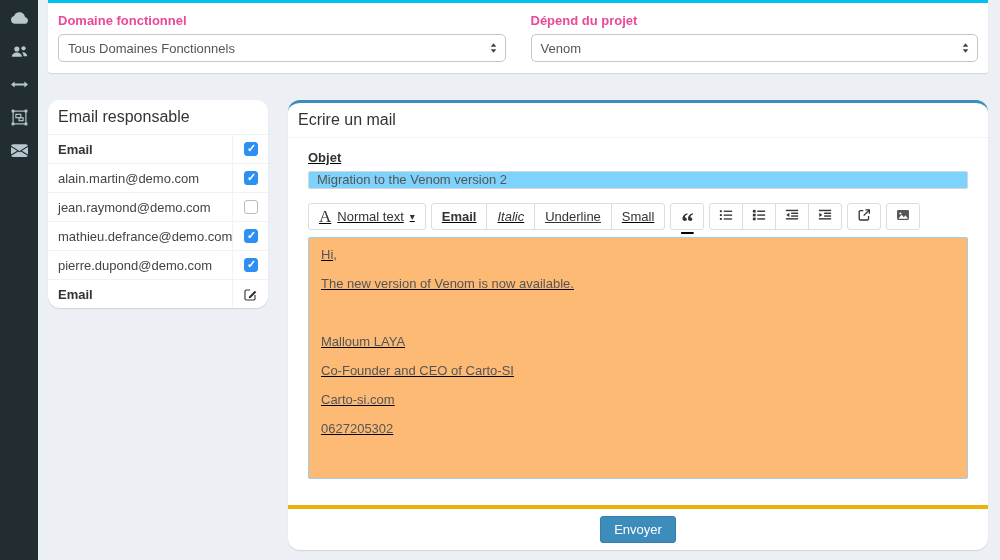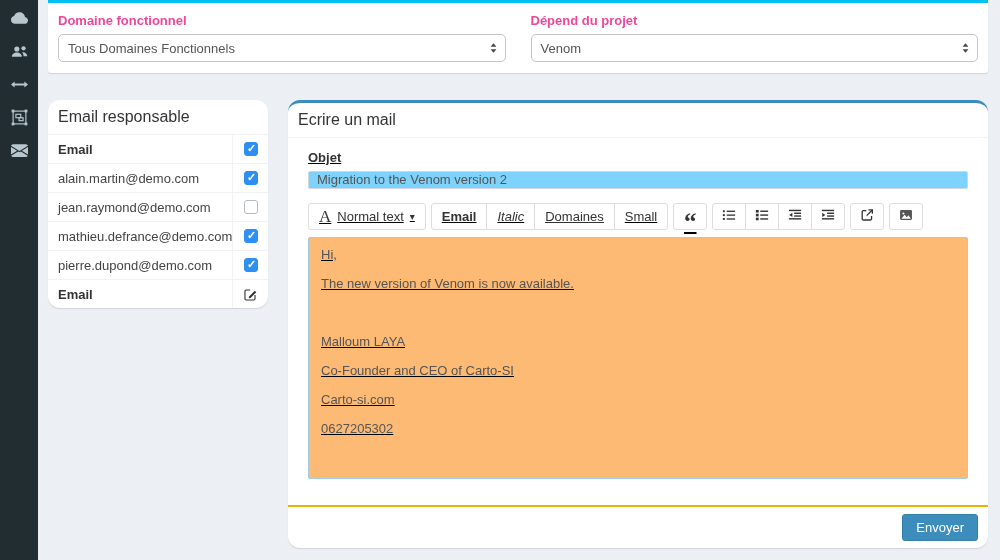--- a/index.html
+++ b/index.html
@@ -74,21 +74,21 @@
   .lbl-italic{font-style:italic;}
   .lbl-underline{text-decoration:underline;}
   .quote-glyph{font-family:"Liberation Serif",serif;font-size:25px;font-weight:bold;line-height:0;position:relative;top:6px;}
   
   .editor{
     margin-top:7px;height:242px;box-sizing:border-box;border:1px solid #9fcdeb;border-radius:2px;
     padding:9px 12px;font-size:13px;color:#555;overflow:hidden;background:#fdba74;cursor:text;
   }
   .editor p{margin:0 0 14px;line-height:15px;min-height:15px;}
   
-  .compose-footer{border-top:2px solid #eab308;padding:7px 10px;display:flex;justify-content:flex-end;}
+  .compose-footer{border-top:4px solid #eab308;padding:7px 10px;display:flex;justify-content:center;}
   .send-btn{
     background:#3c8dbc;border:1px solid #367fa9;color:#fff;font-size:13px;
     padding:5px 13px;border-radius:3px;cursor:pointer;font-family:inherit;
   }
 </style>
 </head>
 <body>
 
 <nav class="sidebar">
   <div class="side-item">
@@ -223,21 +223,21 @@
           <div class="btn-group">
             <button class="tb-btn">
               <span class="styleA">A</span>
               <span>Normal text</span>
               <span class="caret">▾</span>
             </button>
           </div>
           <div class="btn-group">
             <button class="tb-btn" style="font-weight:bold">Email</button>
             <button class="tb-btn lbl-italic">Italic</button>
-            <button class="tb-btn lbl-underline">Domaines</button>
+            <button class="tb-btn lbl-underline">Underline</button>
             <button class="tb-btn">Small</button>
           </div>
           <div class="btn-group">
             <button class="tb-btn iconic">
               <span class="quote-glyph">“</span>
             </button>
           </div>
           <div class="btn-group">
             <button class="tb-btn iconic">
               <span>

